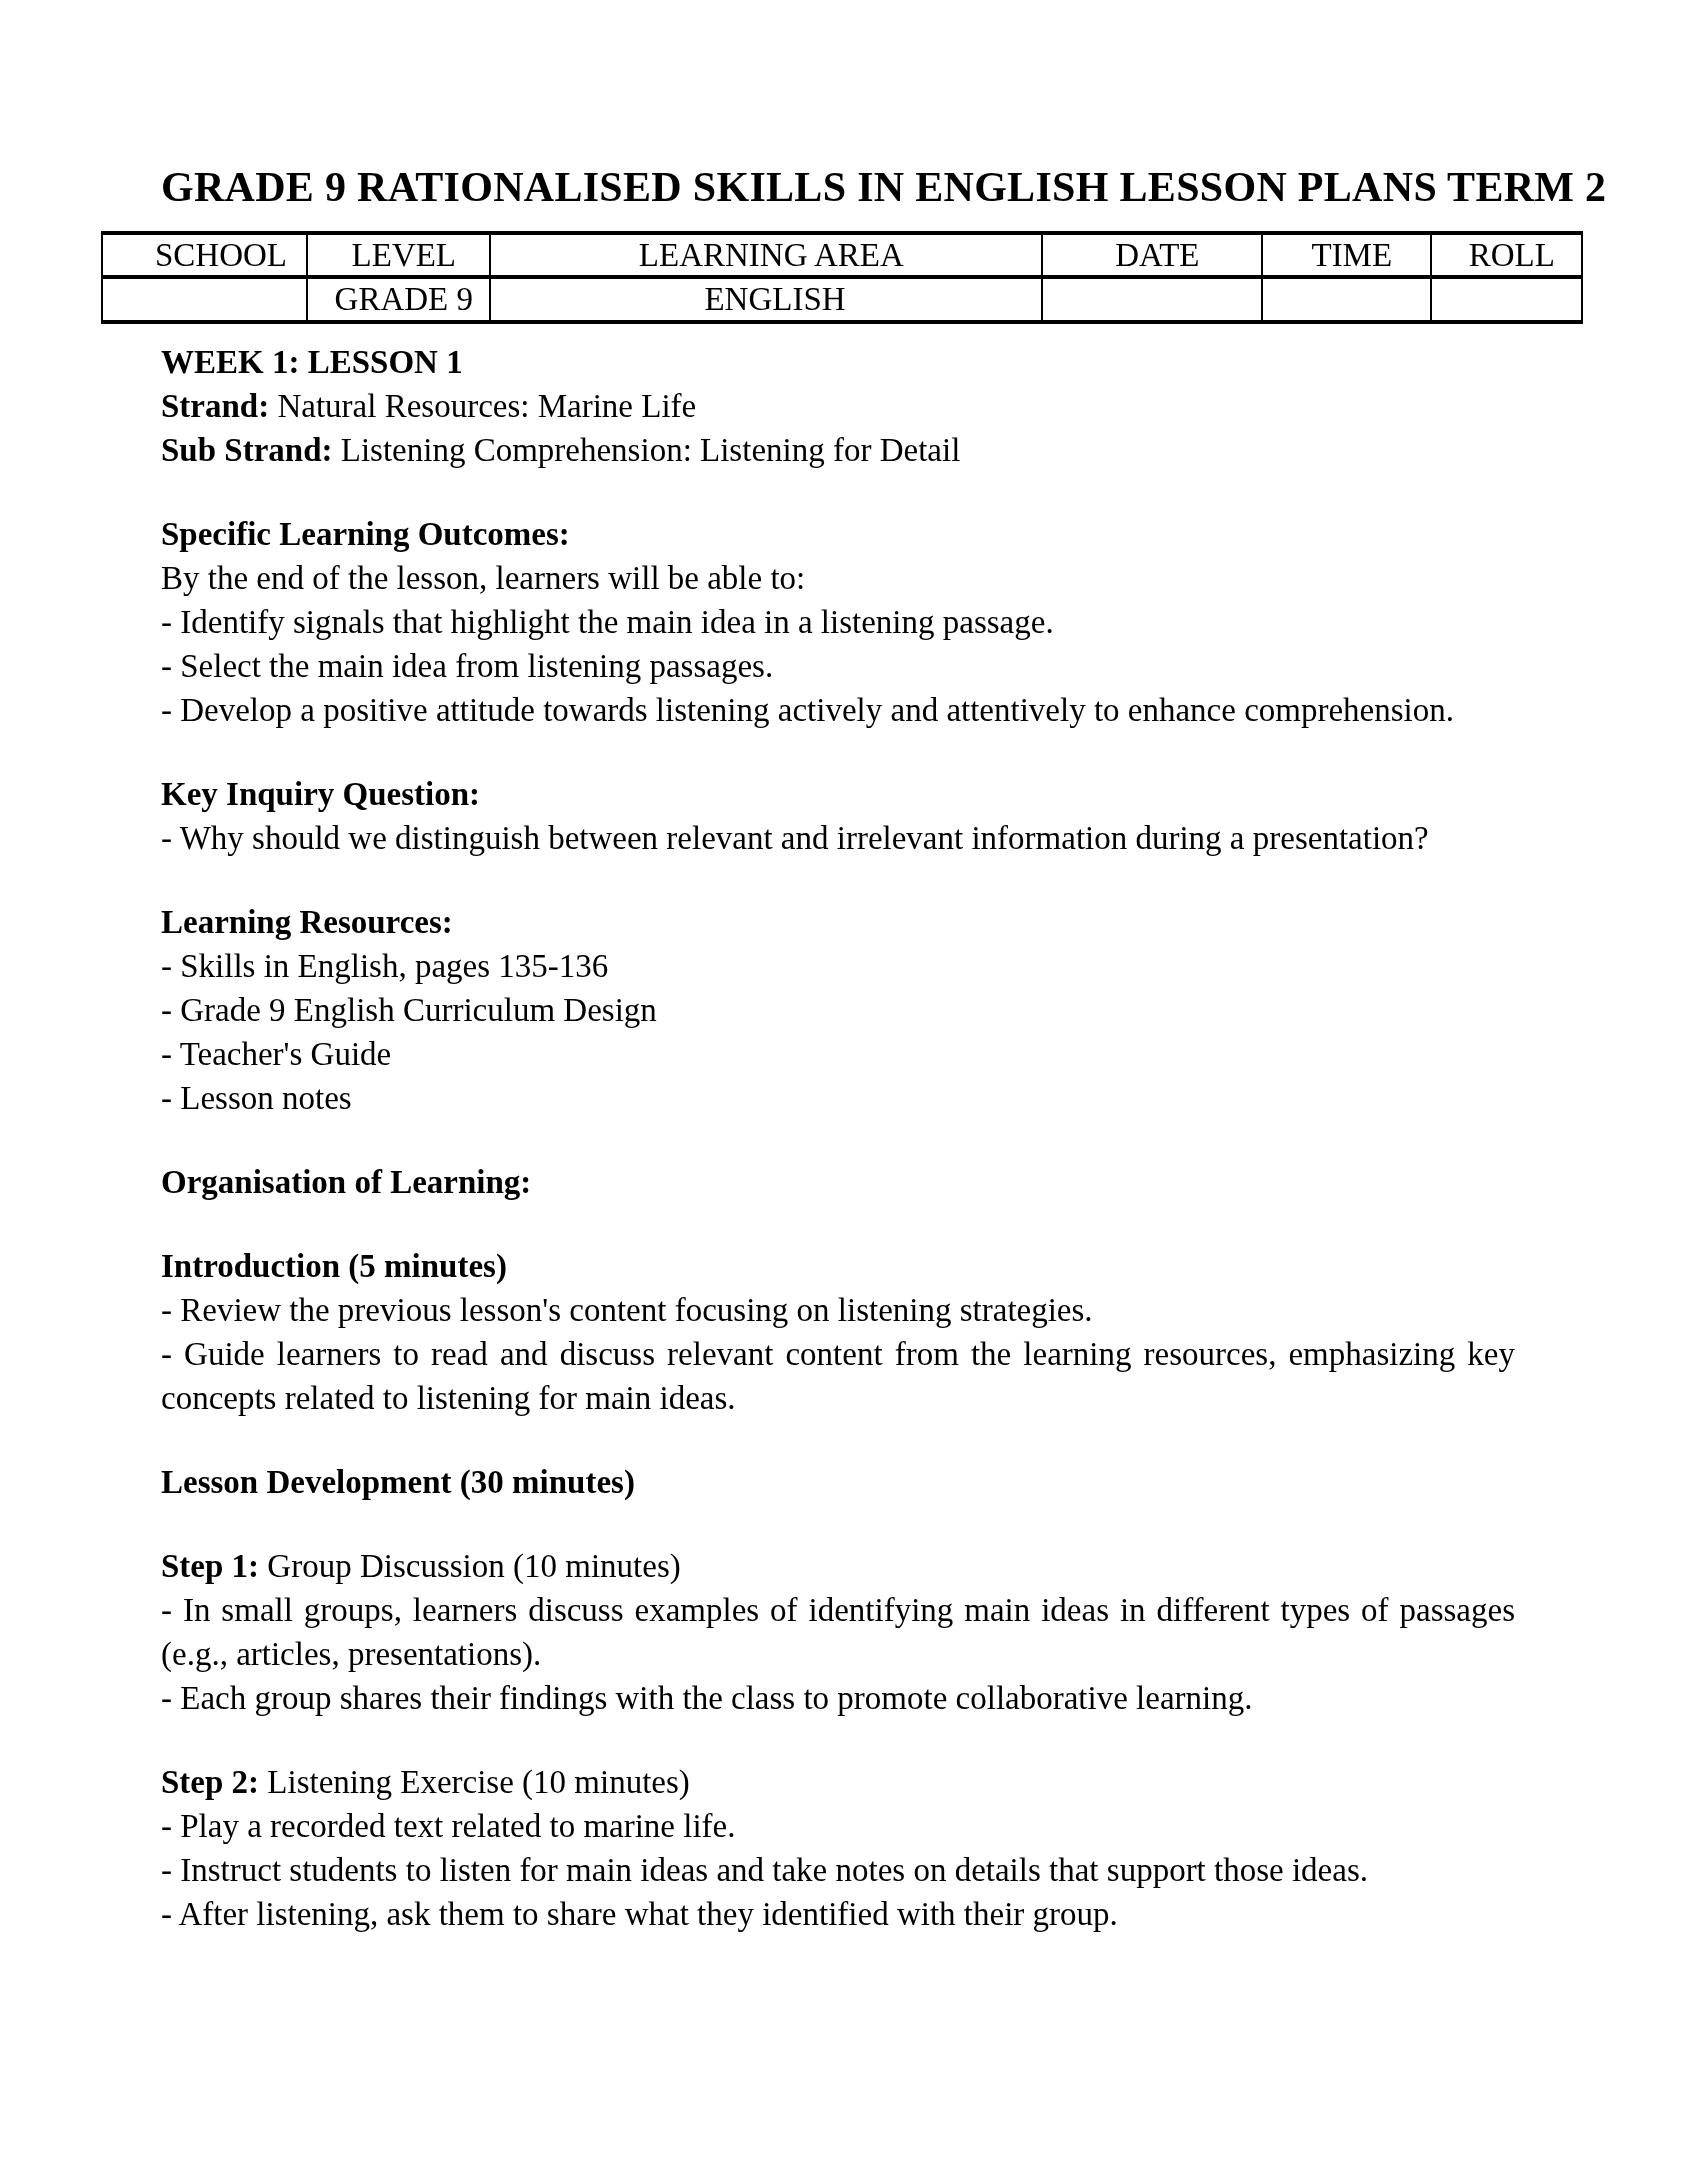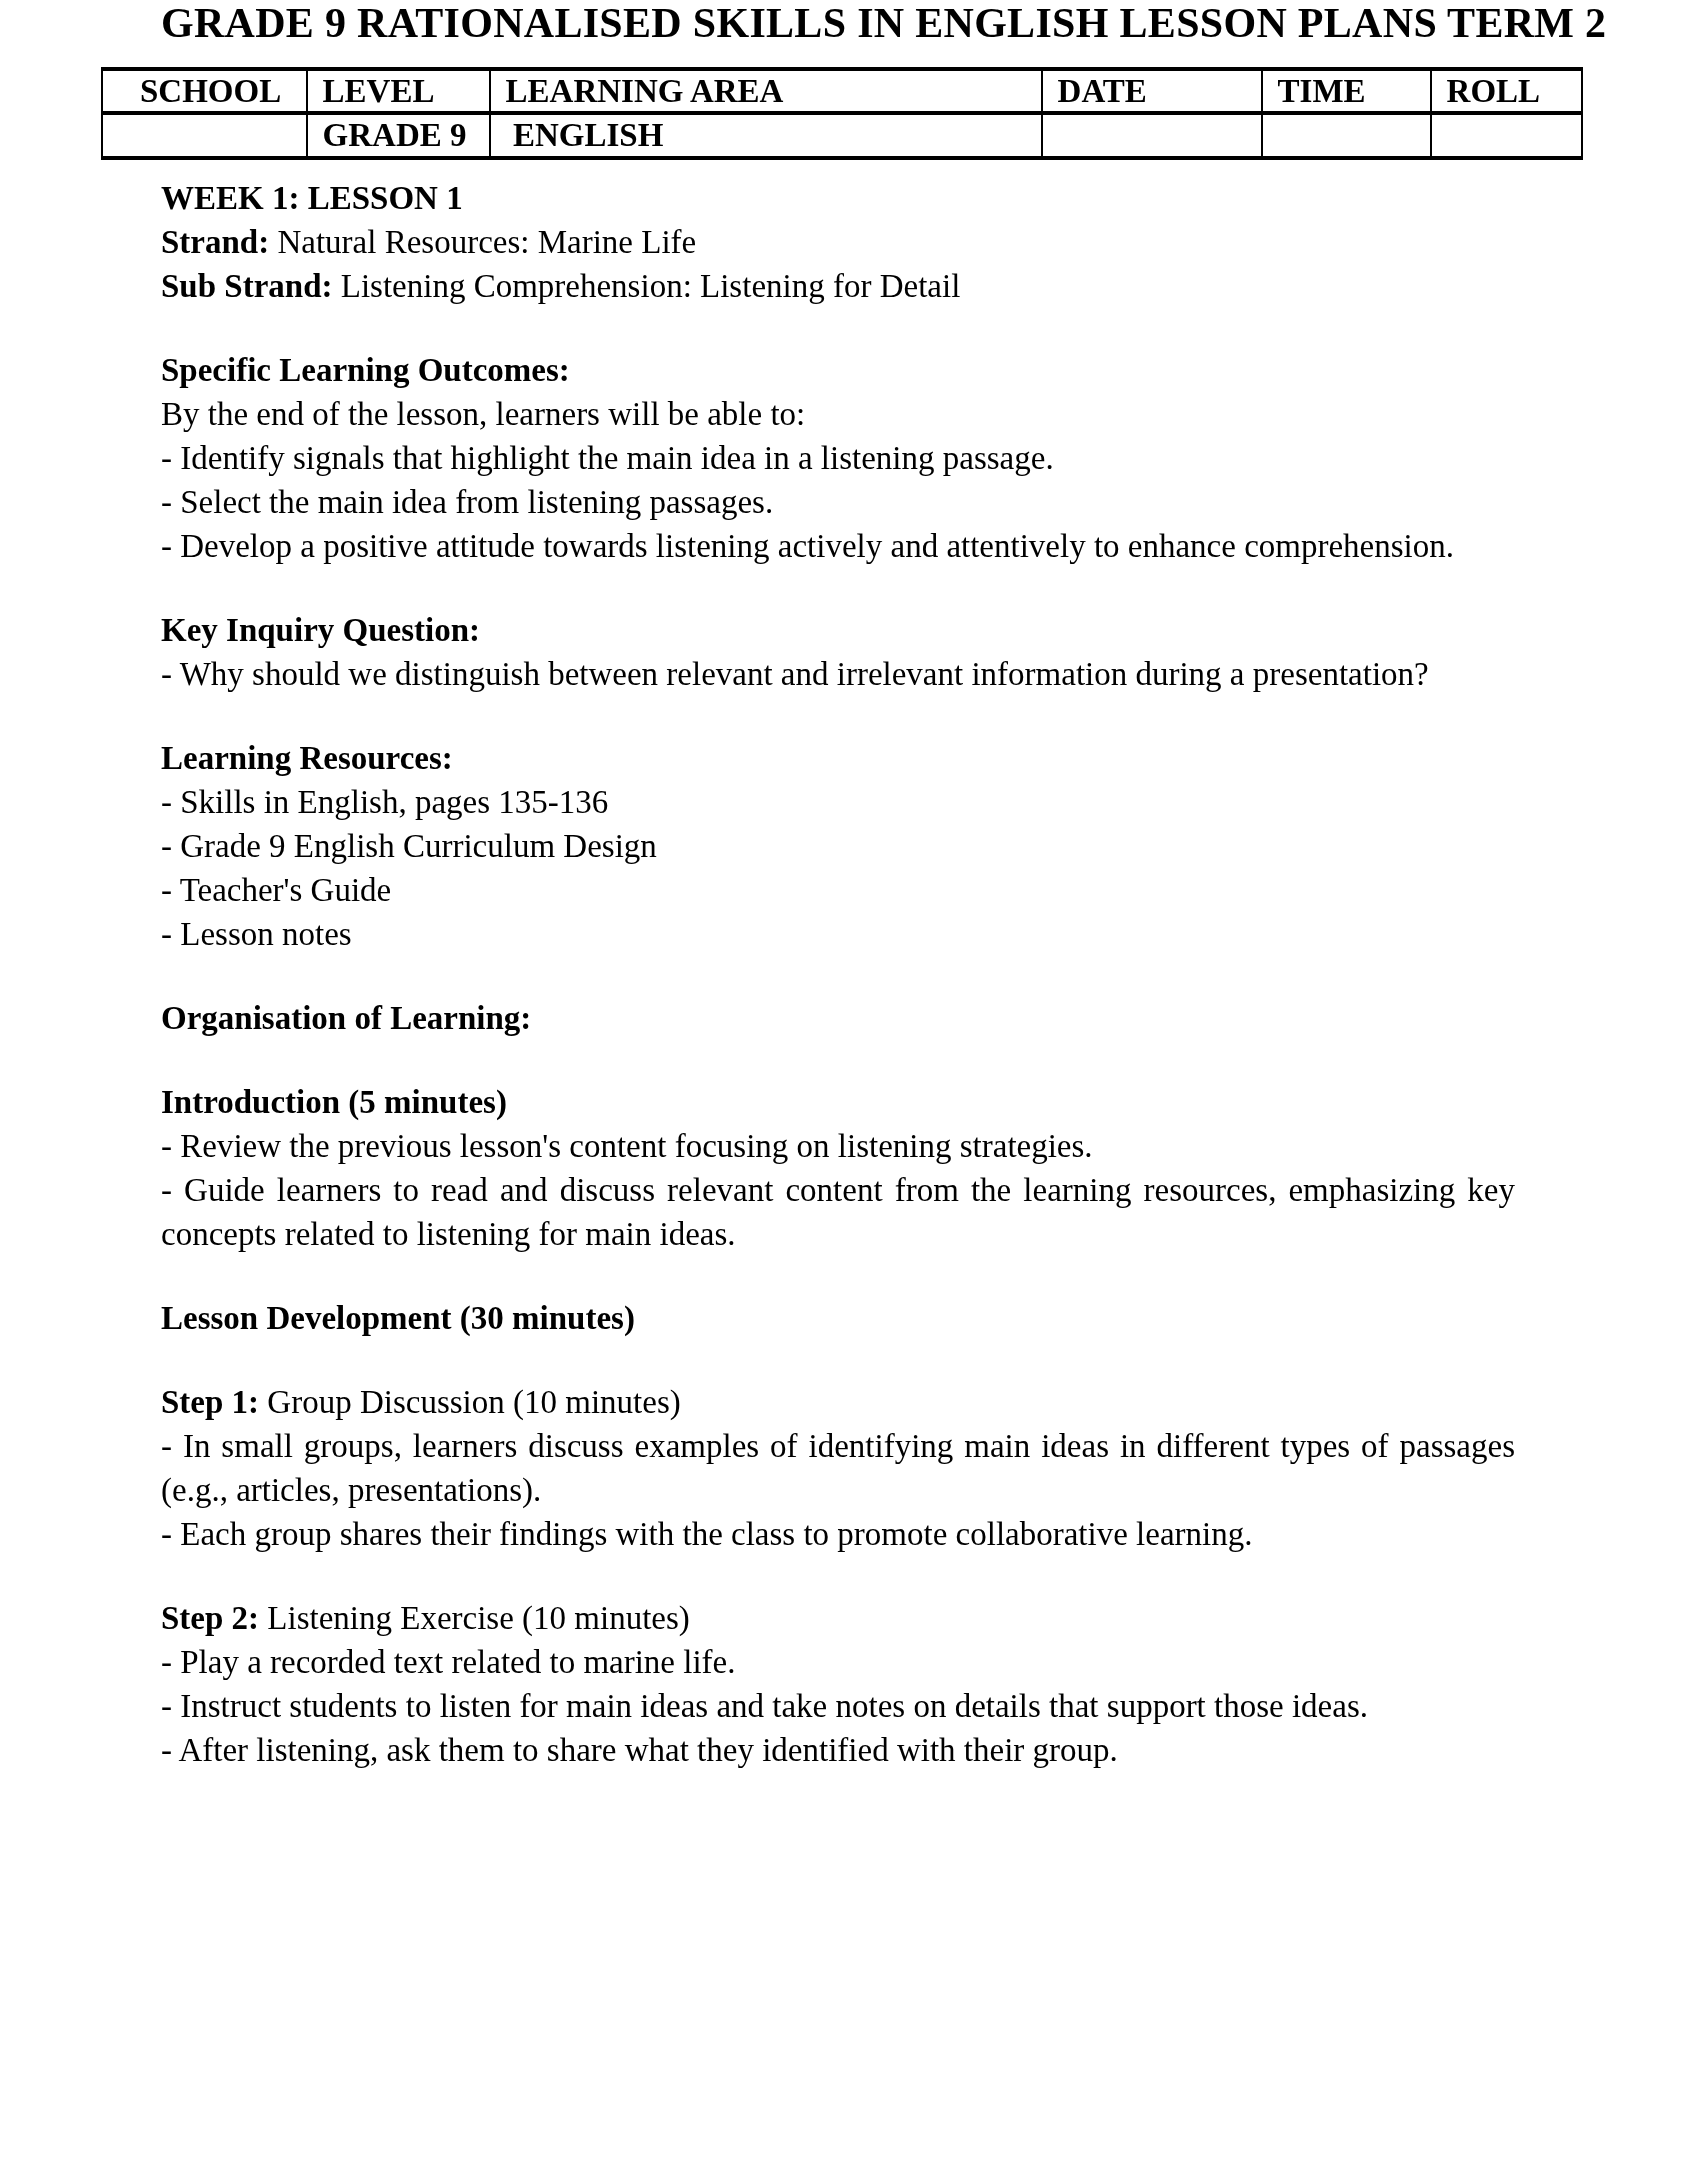--- a/index.html
+++ b/index.html
@@ -7,20 +7,21 @@
     position: relative;
     width: 1687px;
     height: 2183px;
     background: #ffffff;
     color: #000000;
     font-family: "Liberation Serif", "DejaVu Serif", serif;
     overflow: hidden;
   }
   .title {
     margin: 0;
+    padding-top: 164px;
     margin-left: 161px;
     margin-right: 165px;
     font-size: 42px;
     line-height: 46px;
     font-weight: bold;
     letter-spacing: 0.3px;
     white-space: nowrap;
   }
   table.info-table {
     border-collapse: collapse;
@@ -28,22 +29,22 @@
     width: 1481px;
     margin-left: 101px;
     margin-top: 21px;
   }
   .info-table th, .info-table td {
     border-left: 2.6px solid #000;
     border-right: 2.6px solid #000;
     border-top: 4px solid #000;
     border-bottom: 4px solid #000;
     font-size: 33px;
-    font-weight: bold;
-    text-align: left;
+    font-weight: normal;
+    text-align: center;
     vertical-align: middle;
     padding: 0 4px 0 14.6px;
     overflow: hidden;
     white-space: nowrap;
   }
   .info-table th { height: 40px; }
   .info-table td { height: 41px; }
   .info-table th.c-school { padding-left: 37px; }
   .info-table td.cell-area { padding-left: 22px; }
   .content {

